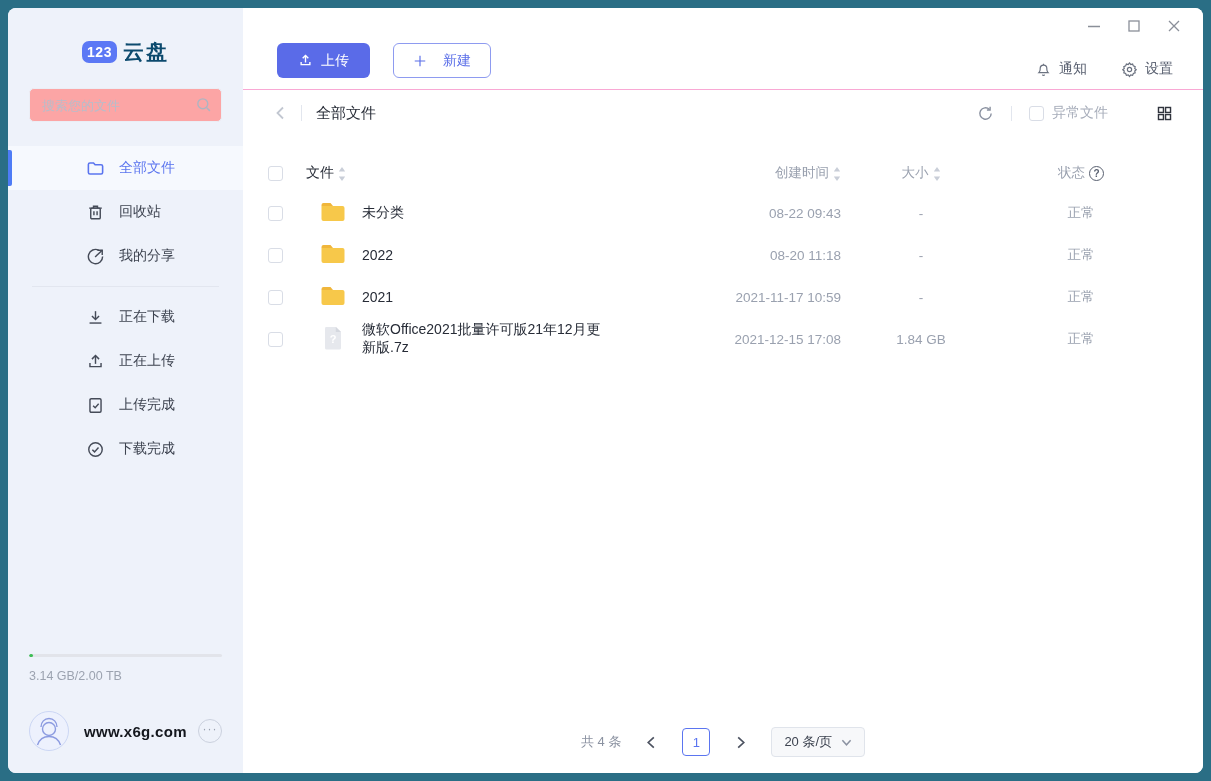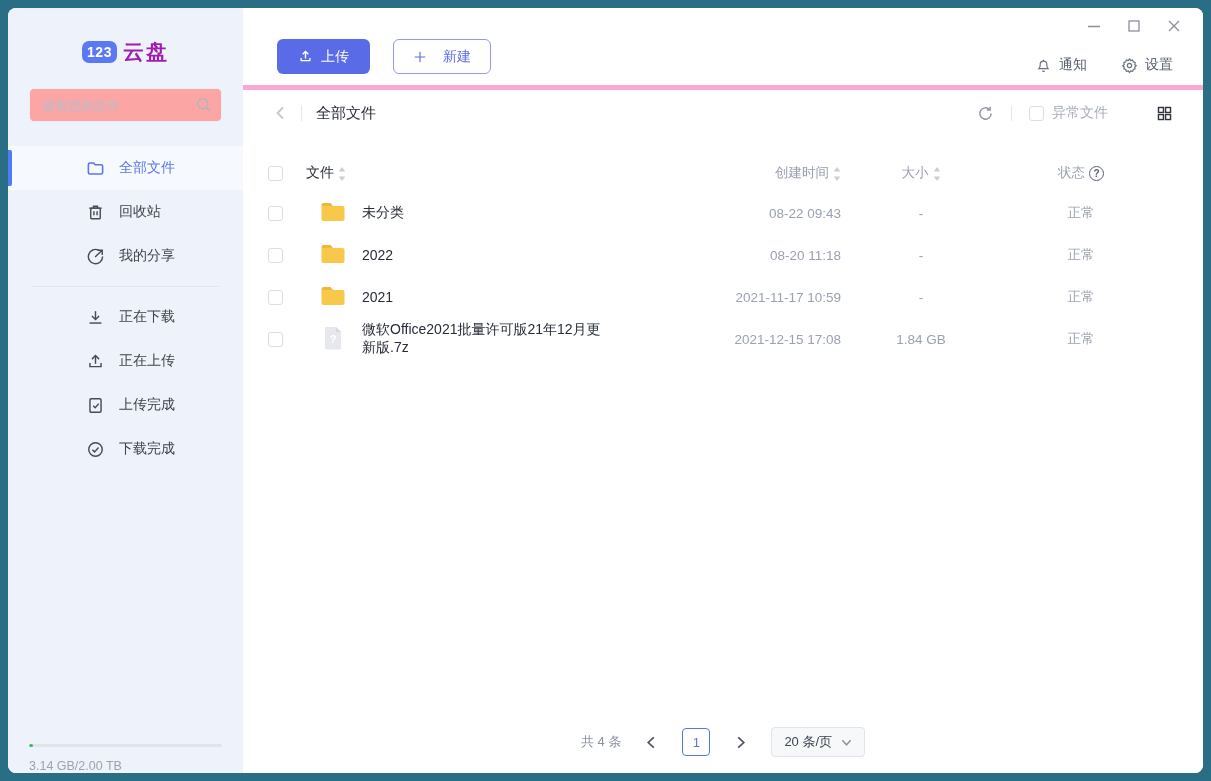--- a/index.html
+++ b/index.html
@@ -7,21 +7,21 @@
   body { background:#2A6E85; font-family:"Liberation Sans", sans-serif; position:relative; }
 
   .window { position:absolute; left:8px; top:8px; right:8px; bottom:8px;
             background:#fff; border-radius:8px; overflow:hidden; display:flex; }
 
   
   .sidebar { width:235px; flex:0 0 235px; background:#EEF2FA; display:flex; flex-direction:column; position:relative; }
   .logo-row { margin-top:26px; display:flex; align-items:center; justify-content:center; gap:6px; height:36px; }
   .logo-badge { background:#5B78F5; color:#fff; font-weight:bold; font-size:14px;
                 padding:3px 5px; border-radius:7px; letter-spacing:0.5px; }
-  .logo-text { color:#a21caf; font-weight:bold; font-size:21px; letter-spacing:2px; }
+  .logo-text { color:#0c4a6e; font-weight:bold; font-size:21px; letter-spacing:2px; }
 
   .search-wrap { margin:18px 21px 0 21px; position:relative; }
   .search-input { width:100%; height:34px; border:1px solid #EBEEF5; border-radius:5px; background:#fca5a5;
                   padding:0 34px 0 12px; font-size:13px; color:#3d4350; outline:none; font-family:inherit; }
   .search-input::placeholder { color:#B7BDCA; }
   .search-icon { position:absolute; right:10px; top:8px; width:17px; height:17px; color:#AEB5C2; }
 
   .nav { margin-top:24px; }
   .nav-item { height:44px; display:flex; align-items:center; padding-left:78px; position:relative;
               color:#3D4350; font-size:14px; cursor:pointer; }
@@ -43,21 +43,21 @@
   .more-btn { margin-left:auto; width:24px; height:24px; border:1px solid #CBD1DE; border-radius:50%;
               color:#9AA1B0; font-size:12px; display:flex; align-items:center; justify-content:center;
               letter-spacing:1px; cursor:pointer; padding-bottom:4px; }
 
   
   .main { flex:1; display:flex; flex-direction:column; position:relative; background:#fff; }
 
   .winctl { position:absolute; top:11px; right:22px; display:flex; gap:26px; align-items:center; z-index:5; }
   .wc { width:14px; height:14px; color:#8A8F99; cursor:pointer; display:flex; align-items:center; justify-content:center; }
 
-  .topbar { height:82px; border-bottom:5px solid #f9a8d4; display:flex; align-items:flex-end;
+  .topbar { height:82px; border-bottom:1px solid #f9a8d4; display:flex; align-items:flex-end;
             padding:0 30px 11px 34px; }
   .btn-upload { height:35px; padding:0 21px; background:#5A6BE8; border:none; border-radius:6px;
                 color:#fff; font-size:14px; display:flex; align-items:center; gap:8px; cursor:pointer; font-family:inherit; }
   .btn-upload .bicon { width:15px; height:15px; }
   .btn-new { height:35px; margin-left:23px; padding:0 19px; background:#fff; border:1px solid #8E9BF0;
              border-radius:6px; color:#5B6FE8; font-size:14px; display:flex; align-items:center; gap:16px;
              cursor:pointer; font-family:inherit; }
   .btn-new .bicon { width:14px; height:14px; }
   .top-right { margin-left:auto; display:flex; align-items:center; gap:34px;text-align:right; }
   .top-link { display:flex; align-items:center; gap:7px; color:#596070; font-size:14px; cursor:pointer; }
@@ -196,20 +196,32 @@
       </div>
     </div>
 
     <div class="storage">
       <div class="storage-track">
         <div class="storage-fill"></div>
       </div>
       <div class="storage-label">3.14 GB/2.00 TB</div>
     </div>
 
+    <div class="account">
+      <span class="avatar">
+        <svg viewBox="0 0 40 40">
+            <circle cx="20" cy="20" r="19.5" fill="#EDF1FD" stroke="#CBD6F4" stroke-width="1"></circle>
+            <path d="M12 16c0-5 3.5-8.5 8-8.5s8 3.5 8 8.5" fill="none" stroke="#8C9BE0" stroke-width="1.4"></path>
+            <circle cx="20" cy="18" r="6.5" fill="none" stroke="#8C9BE0" stroke-width="1.4"></circle>
+            <path d="M8.5 34c2-6 6-8.5 11.5-8.5S29.5 28 31.5 34" fill="none" stroke="#8C9BE0" stroke-width="1.4"></path>
+          </svg>
+      </span>
+      <span class="site">www.x6g.com</span>
+      <span class="more-btn">···</span>
+    </div>
   </div>
 
   <div class="main">
 
     <div class="winctl">
       <span class="wc">
         <svg viewBox="0 0 14 14" stroke="currentColor" stroke-width="1.3">
             <path d="M1 7.5h12"></path>
           </svg>
       </span>

